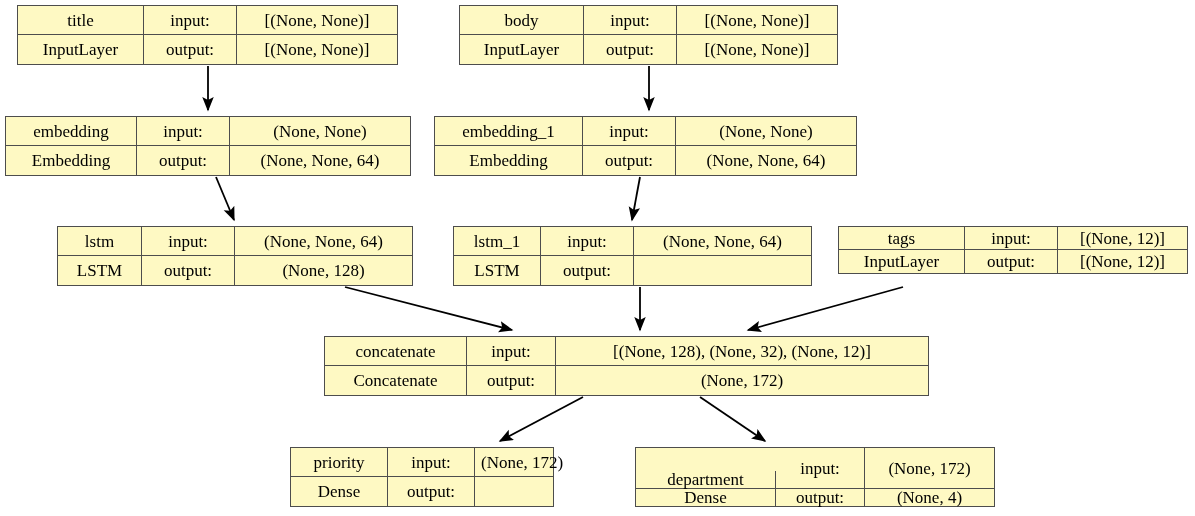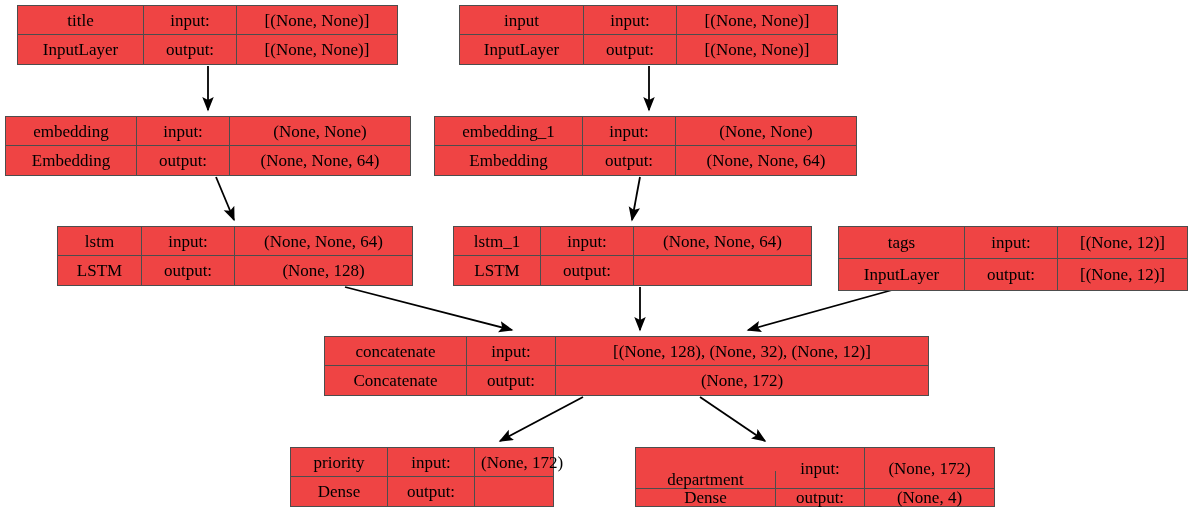--- a/index.html
+++ b/index.html
@@ -20,21 +20,21 @@
     left: 0;
     top: 0;
     width: 1195px;
     height: 516px;
     pointer-events: none;
   }
   .node {
     position: absolute;
     box-sizing: border-box;
     border: 1.6px solid #4d4d4d;
-    background: #ef4444;
+    background: #fef9c3;
     display: flex;
     flex-direction: column;
   }
   .node-row {
     display: flex;
     flex: 1 1 50%;
     box-sizing: border-box;
   }
   .node-row.row-top {
     border-bottom: 1.6px solid #4d4d4d;
@@ -90,21 +90,21 @@
           <div class="cell c-shape">[(None, None)]</div>
         </div>
         <div class="node-row row-bottom" style="border-color: rgb(77, 77, 77);">
           <div class="cell c-name" style="width: 126px; flex: 0 0 126px; border-color: rgb(77, 77, 77);">InputLayer</div>
           <div class="cell c-io" style="width: 93px; flex: 0 0 93px; border-color: rgb(77, 77, 77);">output:</div>
           <div class="cell c-shape">[(None, None)]</div>
         </div>
       </div>
       <div class="node" style="left: 459px; top: 5px; width: 379px; height: 60px; border-color: rgb(77, 77, 77);">
         <div class="node-row row-top" style="border-color: rgb(77, 77, 77);">
-          <div class="cell c-name" style="width: 124px; flex: 0 0 124px; border-color: rgb(77, 77, 77);">input</div>
+          <div class="cell c-name" style="width: 124px; flex: 0 0 124px; border-color: rgb(77, 77, 77);">body</div>
           <div class="cell c-io" style="width: 93px; flex: 0 0 93px; border-color: rgb(77, 77, 77);">input:</div>
           <div class="cell c-shape">[(None, None)]</div>
         </div>
         <div class="node-row row-bottom" style="border-color: rgb(77, 77, 77);">
           <div class="cell c-name" style="width: 124px; flex: 0 0 124px; border-color: rgb(77, 77, 77);">InputLayer</div>
           <div class="cell c-io" style="width: 93px; flex: 0 0 93px; border-color: rgb(77, 77, 77);">output:</div>
           <div class="cell c-shape">[(None, None)]</div>
         </div>
       </div>
       <div class="node" style="left: 5px; top: 116px; width: 406px; height: 60px; border-color: rgb(77, 77, 77);">
@@ -147,21 +147,21 @@
         <div class="node-row row-top" style="border-color: rgb(77, 77, 77);">
           <div class="cell c-name" style="width: 87px; flex: 0 0 87px; border-color: rgb(77, 77, 77);">lstm_1</div>
           <div class="cell c-io" style="width: 93px; flex: 0 0 93px; border-color: rgb(77, 77, 77);">input:</div>
           <div class="cell c-shape">(None, None, 64)</div>
         </div>
         <div class="node-row row-bottom" style="border-color: rgb(77, 77, 77);">
           <div class="cell c-name" style="width: 87px; flex: 0 0 87px; border-color: rgb(77, 77, 77);">LSTM</div>
           <div class="cell c-io" style="width: 93px; flex: 0 0 93px; border-color: rgb(77, 77, 77);">output:</div>
         </div>
       </div>
-      <div class="node" style="left: 838px; top: 226px; width: 350px; height: 65px; border-color: rgb(77, 77, 77);">
+      <div class="node" style="left: 838px; top: 226px; width: 350px; height: 48px; border-color: rgb(77, 77, 77);">
         <div class="node-row row-top" style="border-color: rgb(77, 77, 77);">
           <div class="cell c-name" style="width: 126px; flex: 0 0 126px; border-color: rgb(77, 77, 77);">tags</div>
           <div class="cell c-io" style="width: 93px; flex: 0 0 93px; border-color: rgb(77, 77, 77);">input:</div>
           <div class="cell c-shape">[(None, 12)]</div>
         </div>
         <div class="node-row row-bottom" style="border-color: rgb(77, 77, 77);">
           <div class="cell c-name" style="width: 126px; flex: 0 0 126px; border-color: rgb(77, 77, 77);">InputLayer</div>
           <div class="cell c-io" style="width: 93px; flex: 0 0 93px; border-color: rgb(77, 77, 77);">output:</div>
           <div class="cell c-shape">[(None, 12)]</div>
         </div>

